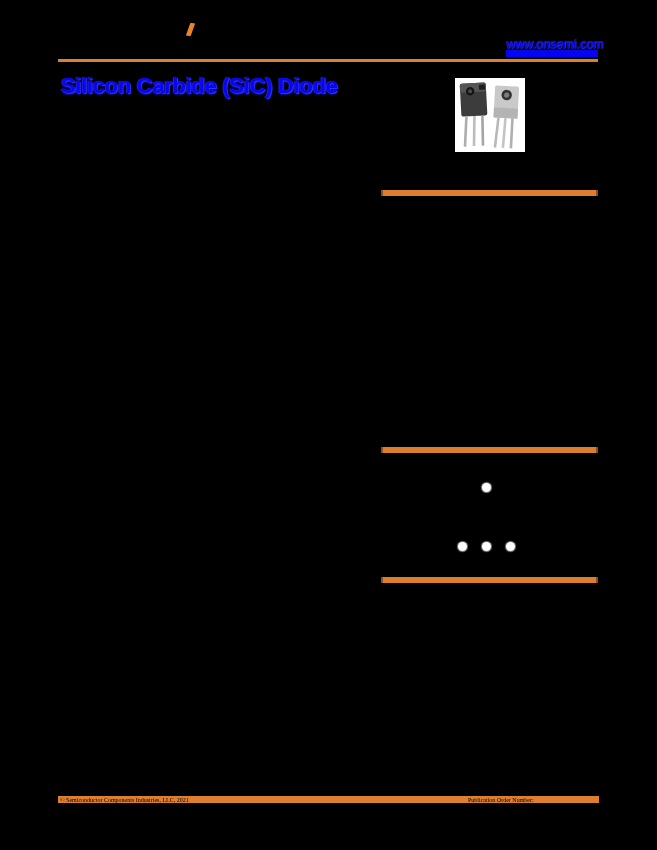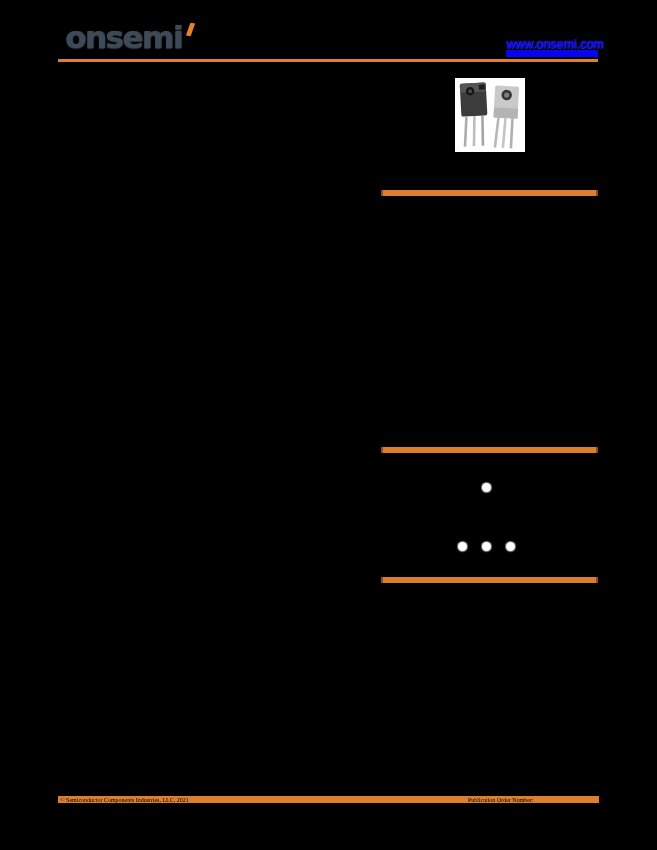--- a/index.html
+++ b/index.html
@@ -75,25 +75,25 @@
   .ft-rev{left:60px;top:804px;}
   .ft-page{left:326px;top:804px;}
   .ft-publabel{left:468px;top:797px;}
   .ft-pubnum{left:520px;top:804px;}
 </style>
 </head>
 <body>
 
 <div class="page">
 
-  <div class="logo">onsemi</div>
   <div class="spark"></div>
   <a class="website" href="#">www.onsemi.com</a>
   <div class="head-rule"></div>
 
+  <div class="doc-title">Silicon Carbide (SiC) Diode</div>
 
   <div class="photo">
     <svg width="70" height="74" viewBox="0 0 70 74">
 
       <g transform="rotate(-3 20 30)">
         <rect x="6" y="5" width="26" height="33" rx="2" fill="#3C3C3C"></rect>
         <rect x="6" y="5" width="26" height="9" rx="2" fill="#555555"></rect>
         <circle cx="16" cy="13" r="4.2" fill="#141414"></circle>
         <circle cx="16" cy="13" r="2" fill="#4A4A4A"></circle>
         <rect x="25" y="7" width="6" height="5" fill="#1E1E1E"></rect>

